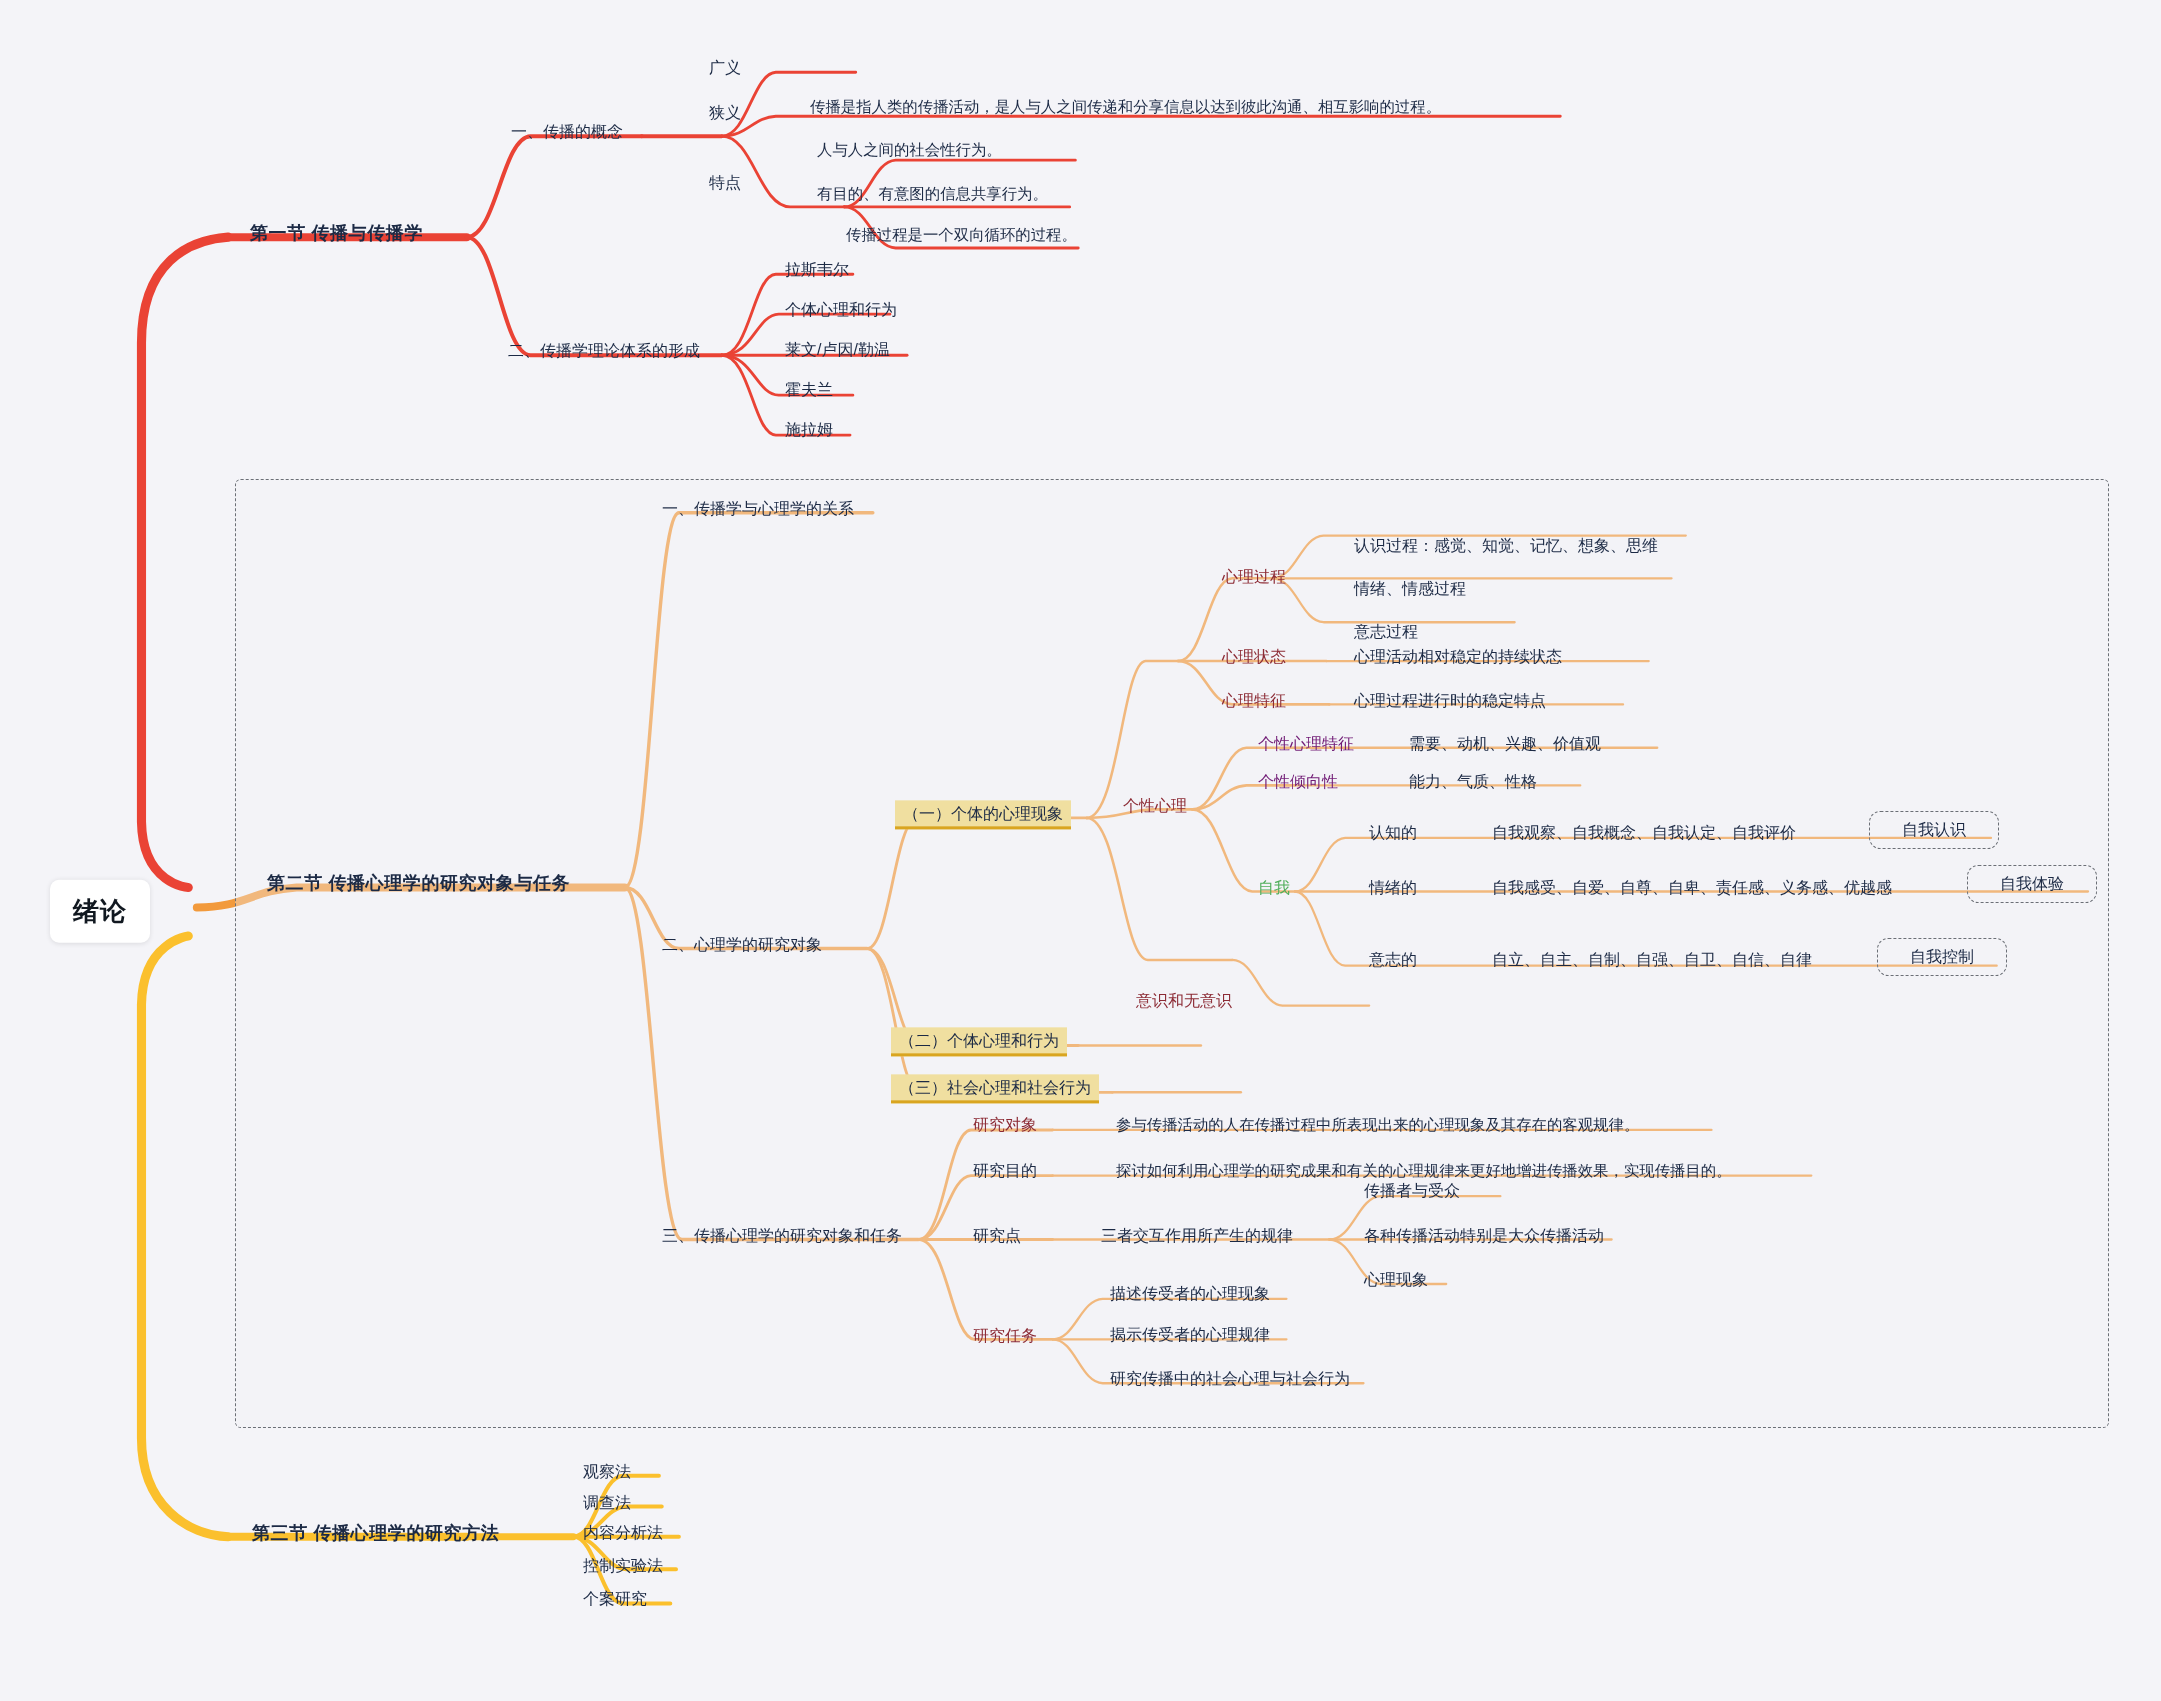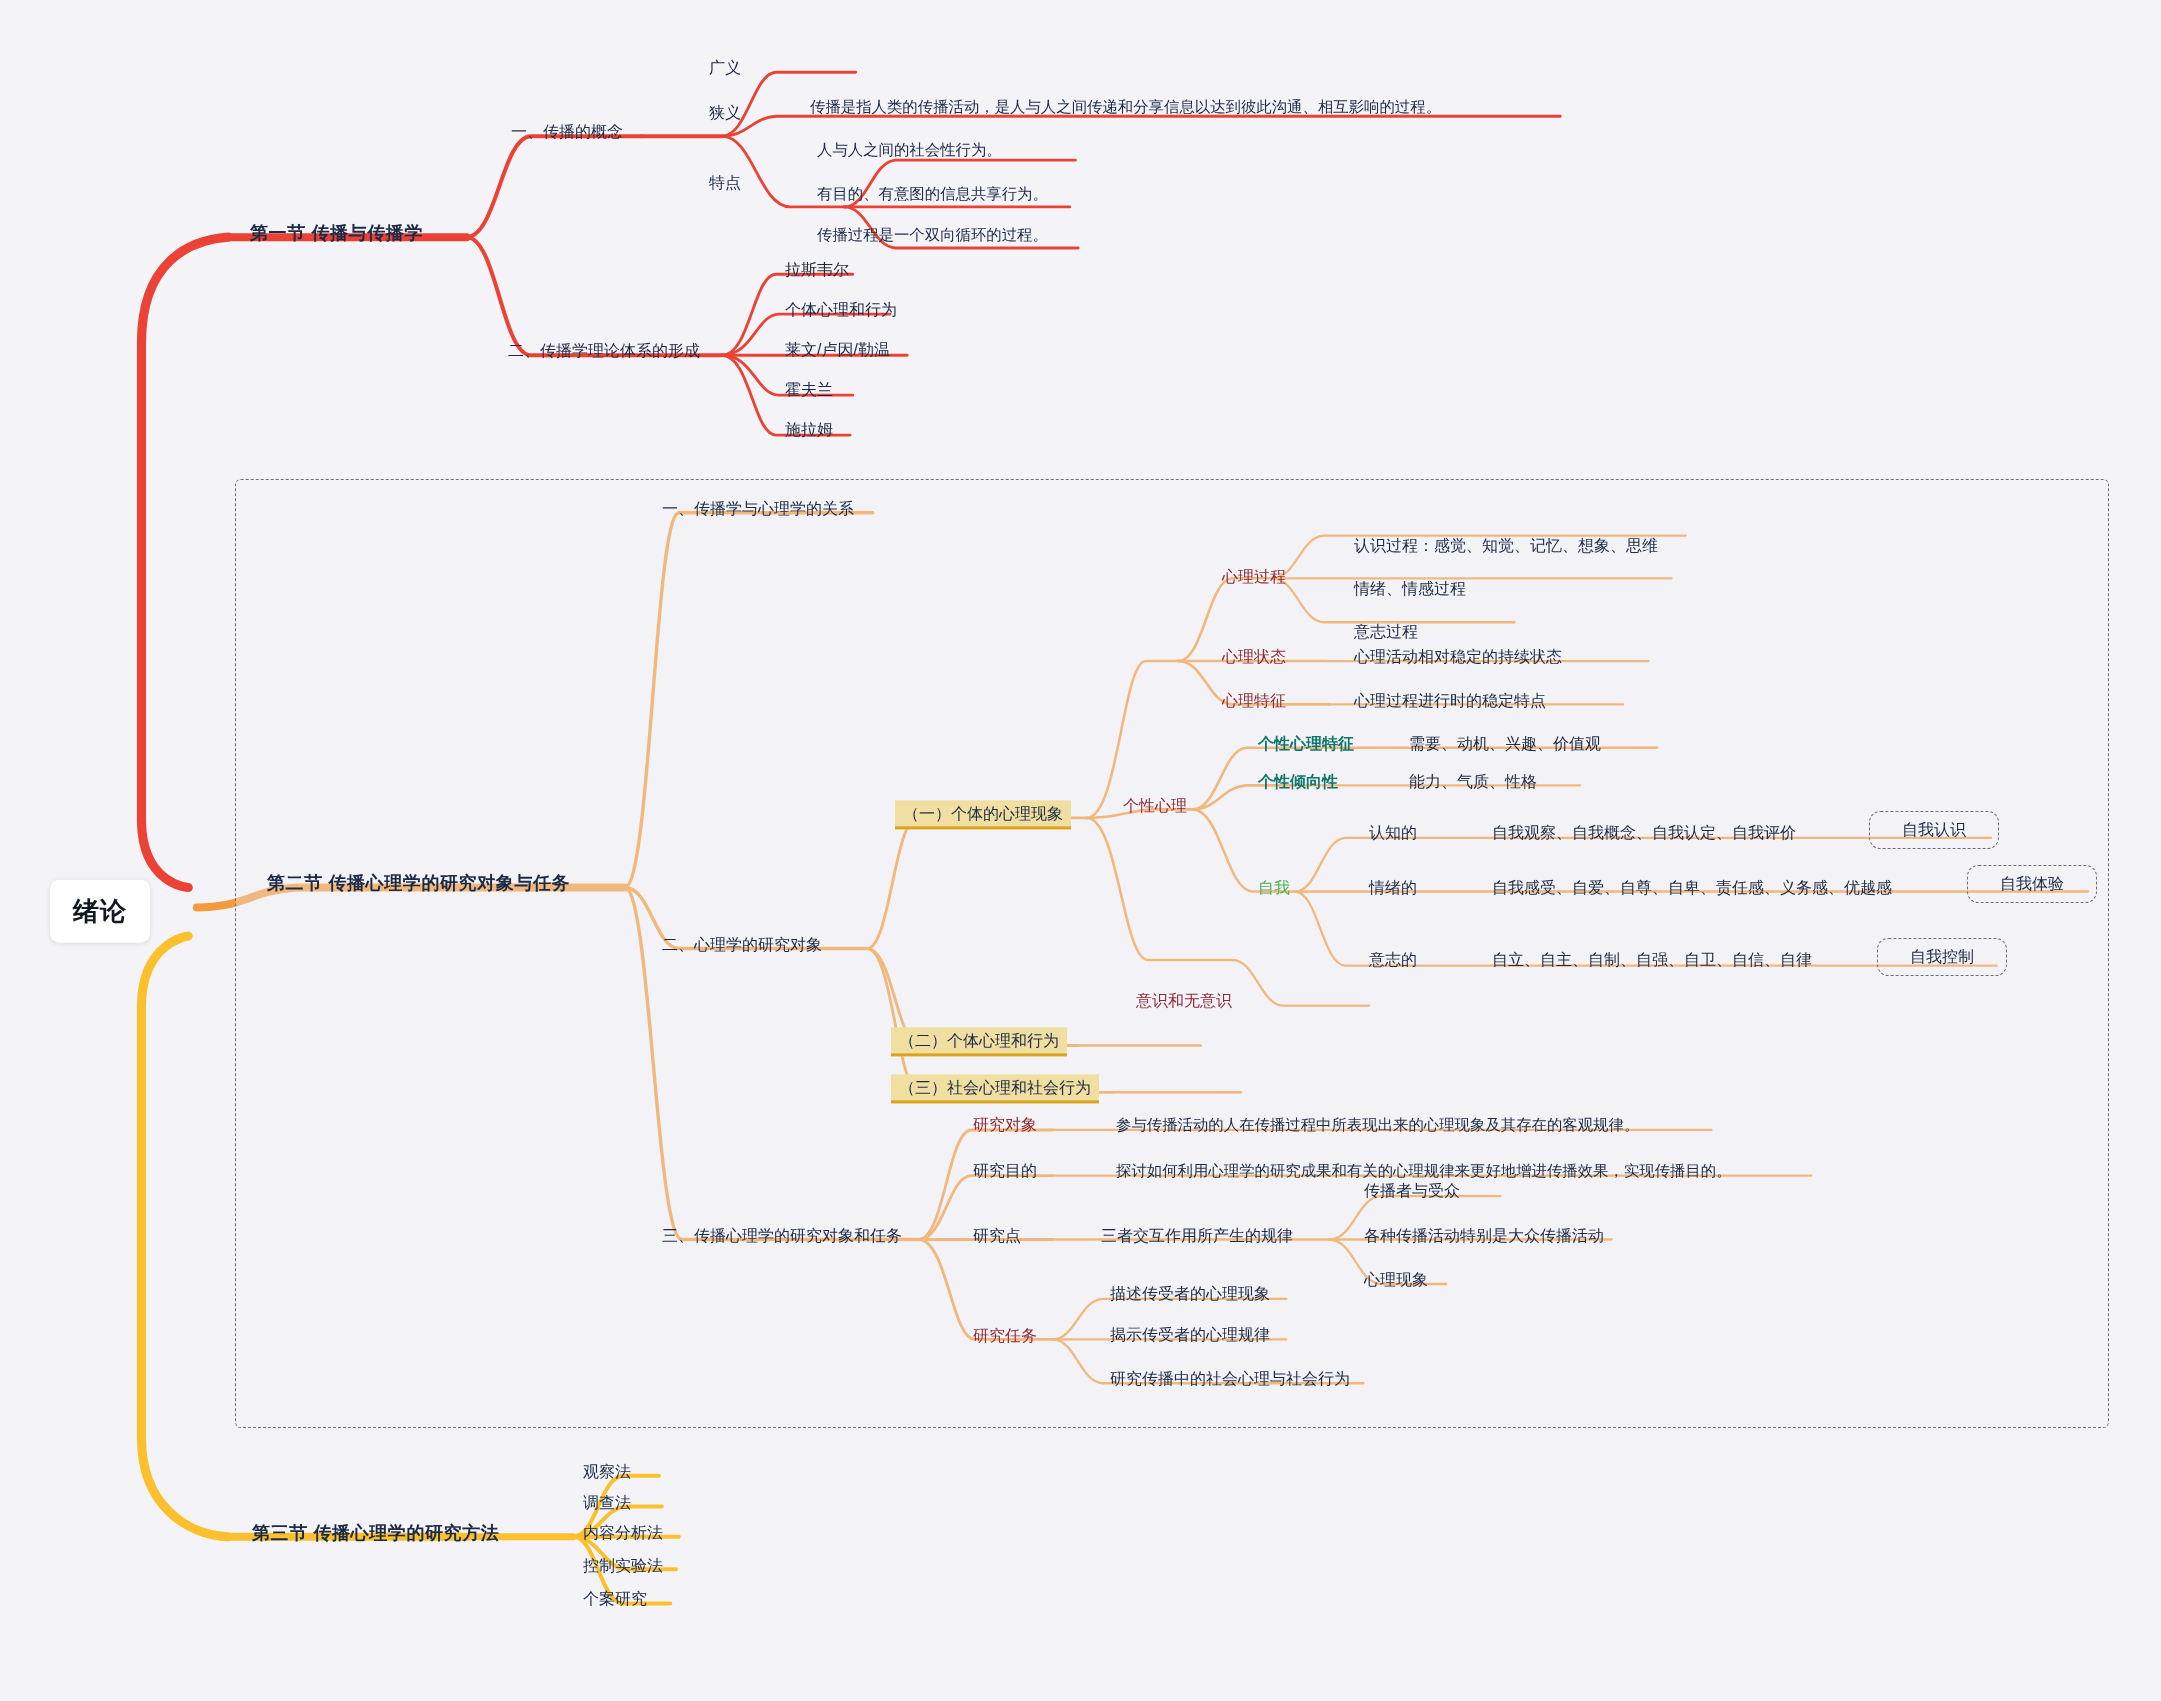--- a/index.html
+++ b/index.html
@@ -35,21 +35,21 @@
 
   
   .sec{font-size:18px;font-weight:600;letter-spacing:0.6px;}
 
   
   .t28{font-size:16px;}
   .t27{font-size:15.4px;}
 
   
   .c-maroon{color:#8c2b35;}
-  .c-blue{color:#0f766e;font-weight:bold;}
+  .c-blue{color:#701a75;}
   .c-green{color:#4fae5a;}
 
   
   .hl{
     background:#f0dfa0;
     padding:4px 8px;
     font-size:16px;
     color:#1c2a45;
   }
 
@@ -198,21 +198,21 @@
 
   <div class="node t28" style="left:709px;top:183px;">
     <span>特点</span>
   </div>
   <div class="node t27" style="left:817px;top:150px;">
     <span>人与人之间的社会性行为。</span>
   </div>
   <div class="node t27" style="left:817px;top:194px;">
     <span>有目的、有意图的信息共享行为。</span>
   </div>
-  <div class="node t27" style="left:817px;top:235px;">
+  <div class="node t27" style="left:846px;top:235px;">
     <span>传播过程是一个双向循环的过程。</span>
   </div>
 
   <div class="node t28" style="left:508px;top:351px;">
     <span>二、传播学理论体系的形成</span>
   </div>
 
   <div class="node t28" style="left:785px;top:270px;">
     <span>拉斯韦尔</span>
   </div>

